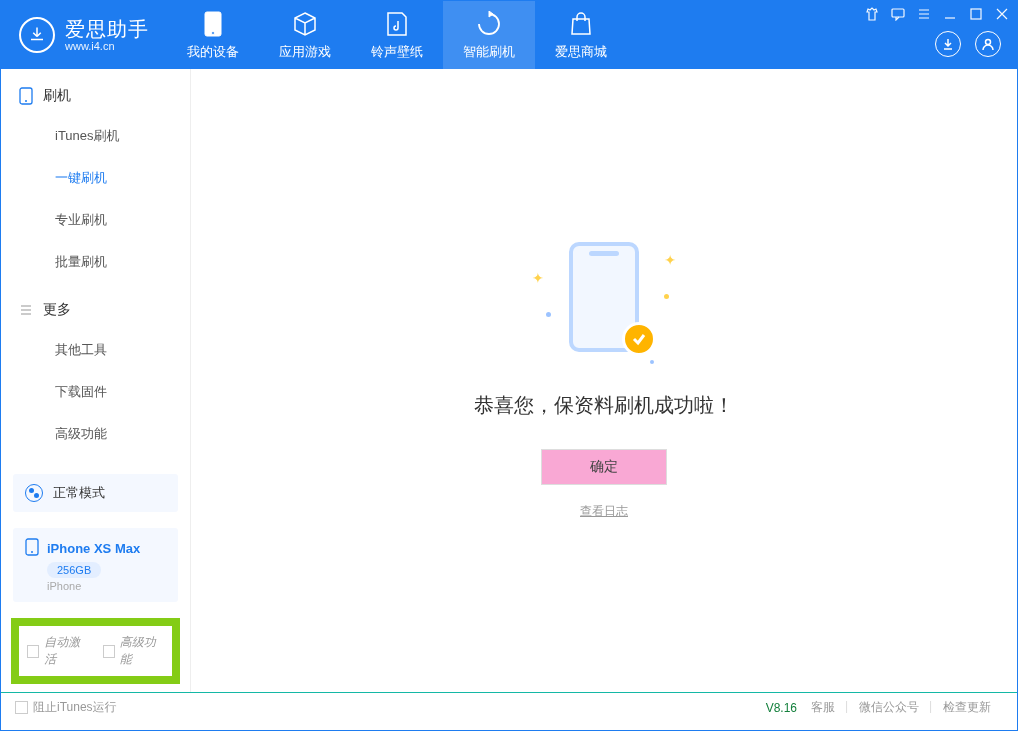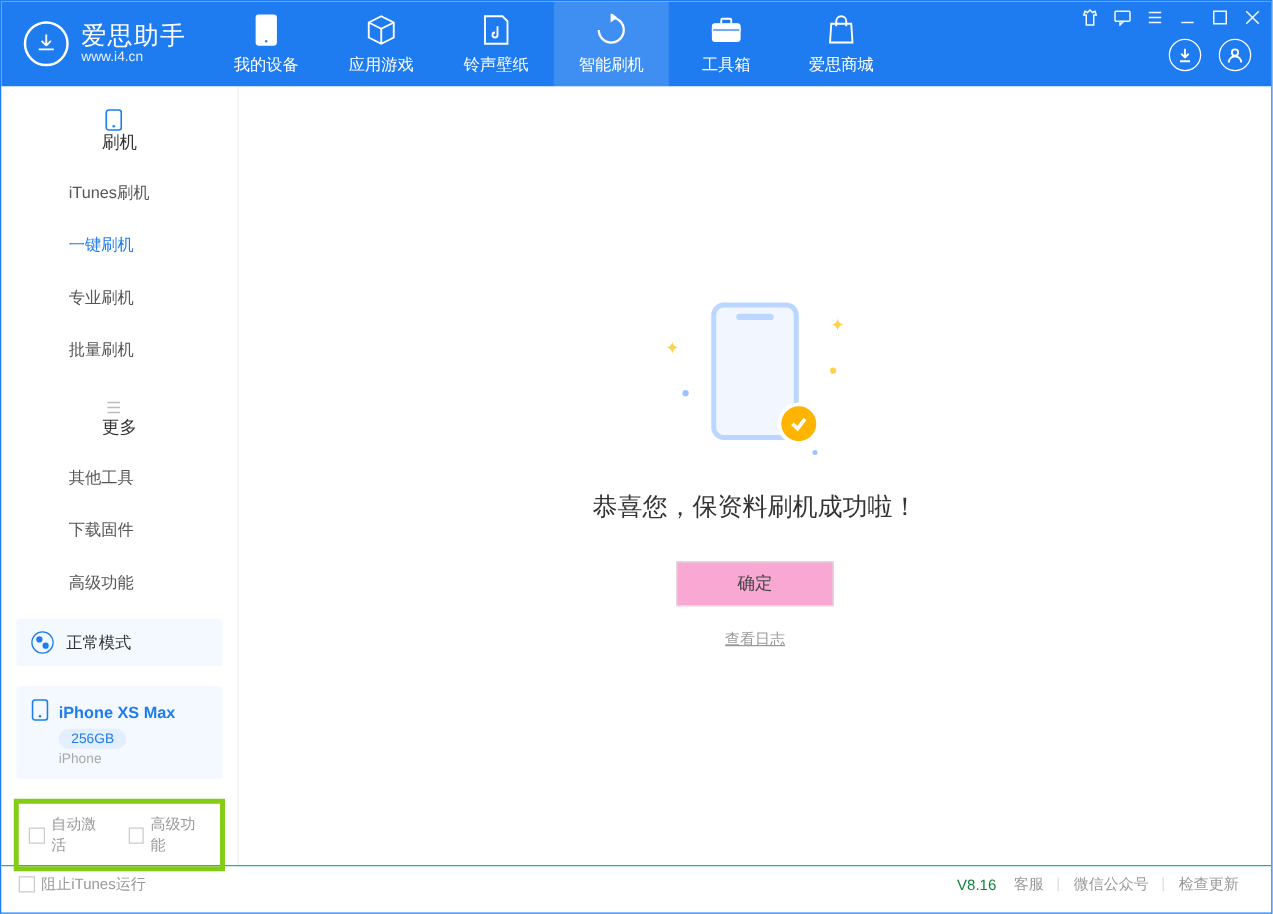--- a/index.html
+++ b/index.html
@@ -26,40 +26,40 @@
 
 .header-right-icons { position: absolute; right: 16px; bottom: 12px; display: flex; gap: 14px; }
 .hr-icon { width: 26px; height: 26px; border: 1.5px solid #fff; border-radius: 50%; display: flex; align-items: center; justify-content: center; cursor: pointer; }
 .hr-icon svg { stroke: #fff; fill: none; stroke-width: 1.5; }
 
 
 .body { display: flex; height: calc(100% - 76px - 30px); }
 
 
 .sidebar { width: 190px; border-right: 1px solid #eee; display: flex; flex-direction: column; }
-.side-group-header { display: flex; align-items: center; padding: 18px 18px 10px 18px; color: #333; font-size: 14px; font-weight: 500; flex-direction: column; }
+.side-group-header { display: flex; align-items: center; padding: 18px 18px 10px 18px; color: #333; font-size: 14px; font-weight: 500; }
 .side-group-header svg { margin-right: 10px; }
 .side-item { padding: 12px 18px 12px 54px; font-size: 13px; color: #555; cursor: pointer; }
 .side-item.active { color: #1e7cf0; }
 .side-spacer { flex: 1; }
 
 .mode-card, .device-card { margin: 8px 12px; background: #f4f8ff; border-radius: 3px; padding: 10px 12px; }
 .mode-card { display: flex; align-items: center; font-size: 13px; color: #333; }
 .mode-icon { width: 18px; height: 18px; border: 1.5px solid #1e7cf0; border-radius: 50%; margin-right: 10px; position: relative; }
 .mode-icon::before, .mode-icon::after { content: ""; position: absolute; background: #1e7cf0; border-radius: 50%; }
 .mode-icon::before { width: 5px; height: 5px; top: 3px; left: 3px; }
 .mode-icon::after { width: 5px; height: 5px; bottom: 3px; right: 3px; }
 
 .device-card { display: flex; flex-direction: column; }
 .device-line1 { display: flex; align-items: flex-end; font-size: 13px; color: #1e7cf0; font-weight: 700; }
 .device-line1 svg { margin-right: 8px; }
 .device-badge { display: inline-block; background: #e3eeff; color: #1e7cf0; font-size: 11px; padding: 2px 10px; border-radius: 10px; margin: 6px 0 2px 22px; width: fit-content; }
 .device-type { font-size: 11px; color: #aaa; margin-left: 22px; }
 
-.bottom-options { border: 4px solid #84cc16; margin: 8px 10px; padding: 8px 8px; display: flex; gap: 14px; align-items: center; }
+.bottom-options { border: 8px solid #84cc16; margin: 8px 10px; padding: 8px 8px; display: flex; gap: 14px; align-items: center; font-style: italic; }
 .chk-wrap { display: flex; align-items: center; font-size: 12px; color: #999; cursor: pointer; }
 .chk-box { width: 13px; height: 13px; border: 1px solid #ccc; margin-right: 5px; background: #fff; }
 
 
 .main { flex: 1; display: flex; flex-direction: column; align-items: center; justify-content: center; }
 .phone-illust { position: relative; width: 160px; height: 120px; margin-bottom: 30px; }
 .phone { width: 70px; height: 110px; border: 4px solid #bcd7ff; border-radius: 10px; background: #f2f7ff; position: absolute; left: 45px; top: 0; }
 .phone::before { content: ""; position: absolute; top: 5px; left: 50%; transform: translateX(-50%); width: 30px; height: 5px; background: #bcd7ff; border-radius: 3px; }
 .check-badge { position: absolute; right: 28px; bottom: 6px; width: 34px; height: 34px; background: #ffb400; border: 3px solid #fff; border-radius: 50%; display: flex; align-items: center; justify-content: center; }
 .check-badge svg { stroke: #fff; fill: none; stroke-width: 3; }
@@ -130,30 +130,20 @@
       <div class="nav-icon">
           <svg width="26" height="26" viewBox="0 0 26 26">
             <path d="M13 3 A10 10 0 1 1 3 13" fill="none" stroke="#fff" stroke-width="1.8"></path>
             <path d="M13 0 L13 6 L17 3 Z" fill="#fff"></path>
           </svg>
         </div>
       <span>智能刷机</span>
     </div>
     <div class="nav-item">
       <div class="nav-icon">
-          <svg width="26" height="22" viewBox="0 0 26 22">
-            <rect x="2" y="6" width="22" height="14" rx="2" fill="#fff"></rect>
-            <rect x="9" y="2" width="8" height="5" rx="1" fill="none" stroke="#fff" stroke-width="1.5"></rect>
-            <rect x="2" y="10" width="22" height="2" fill="#1e7cf0"></rect>
-          </svg>
-        </div>
-      <span>工具箱</span>
-    </div>
-    <div class="nav-item">
-      <div class="nav-icon">
           <svg width="22" height="24" viewBox="0 0 22 24">
             <path d="M3 7 L19 7 L20 22 L2 22 Z" fill="none" stroke="#fff" stroke-width="1.5"></path>
             <path d="M7 9 L7 5 A4 4 0 0 1 15 5 L15 9" fill="none" stroke="#fff" stroke-width="1.5"></path>
           </svg>
         </div>
       <span>爱思商城</span>
     </div>
   </div>
 
   <div class="win-controls">

